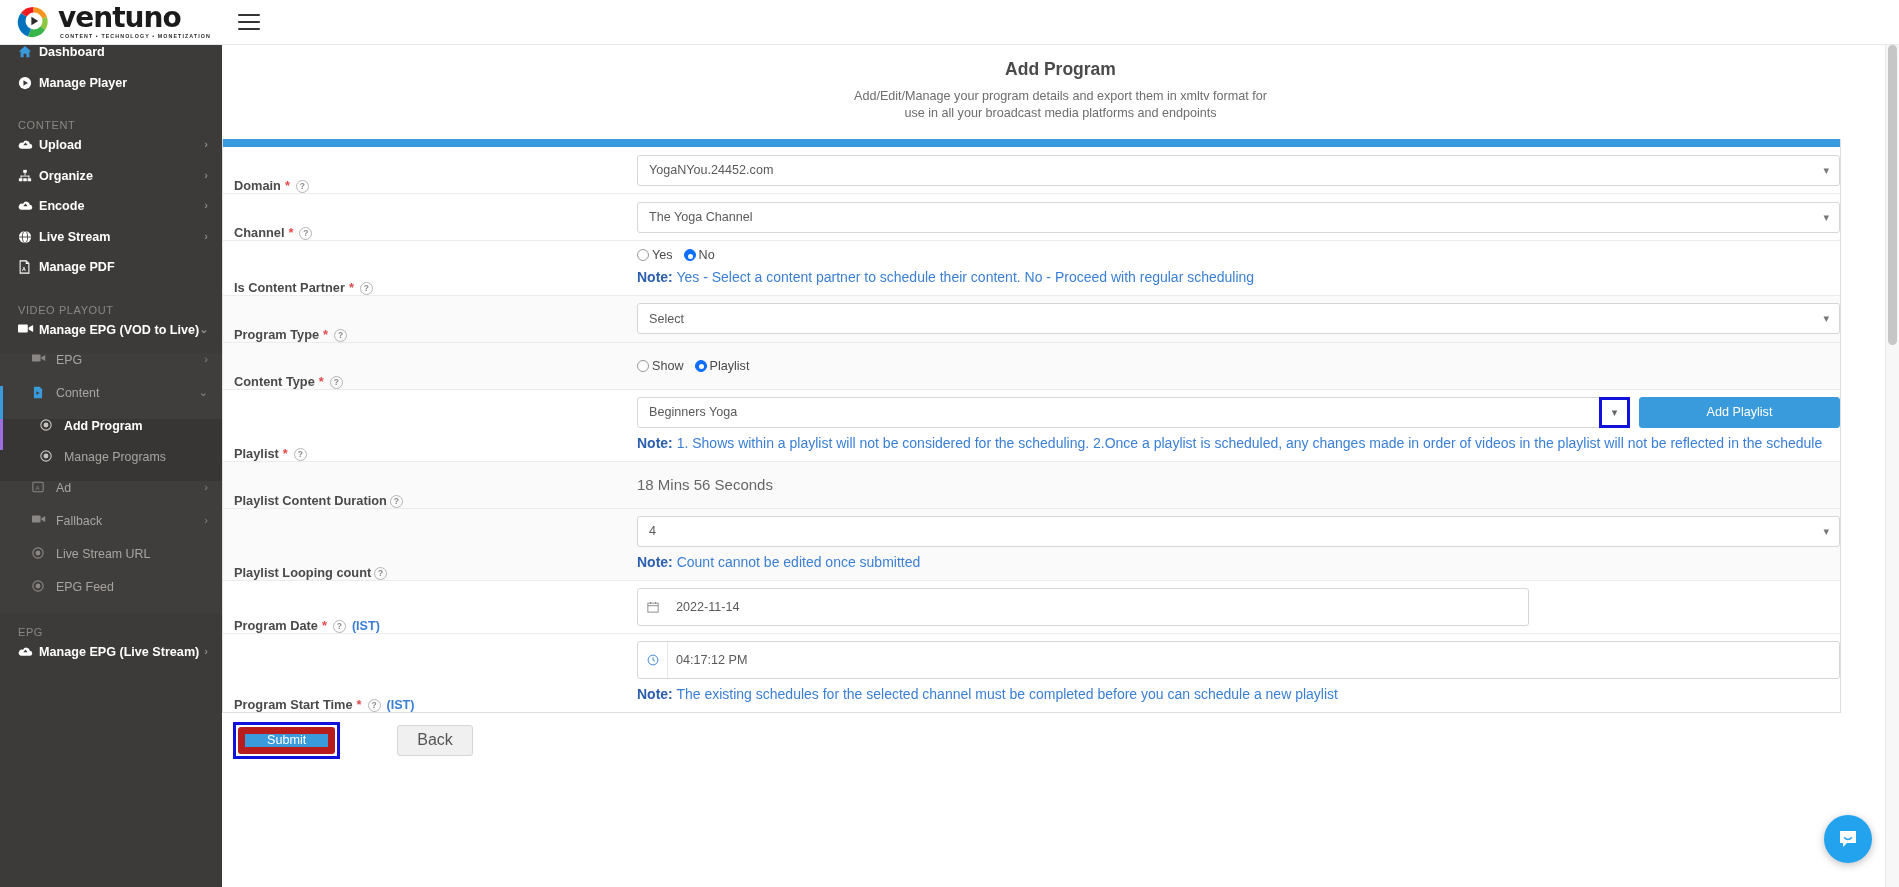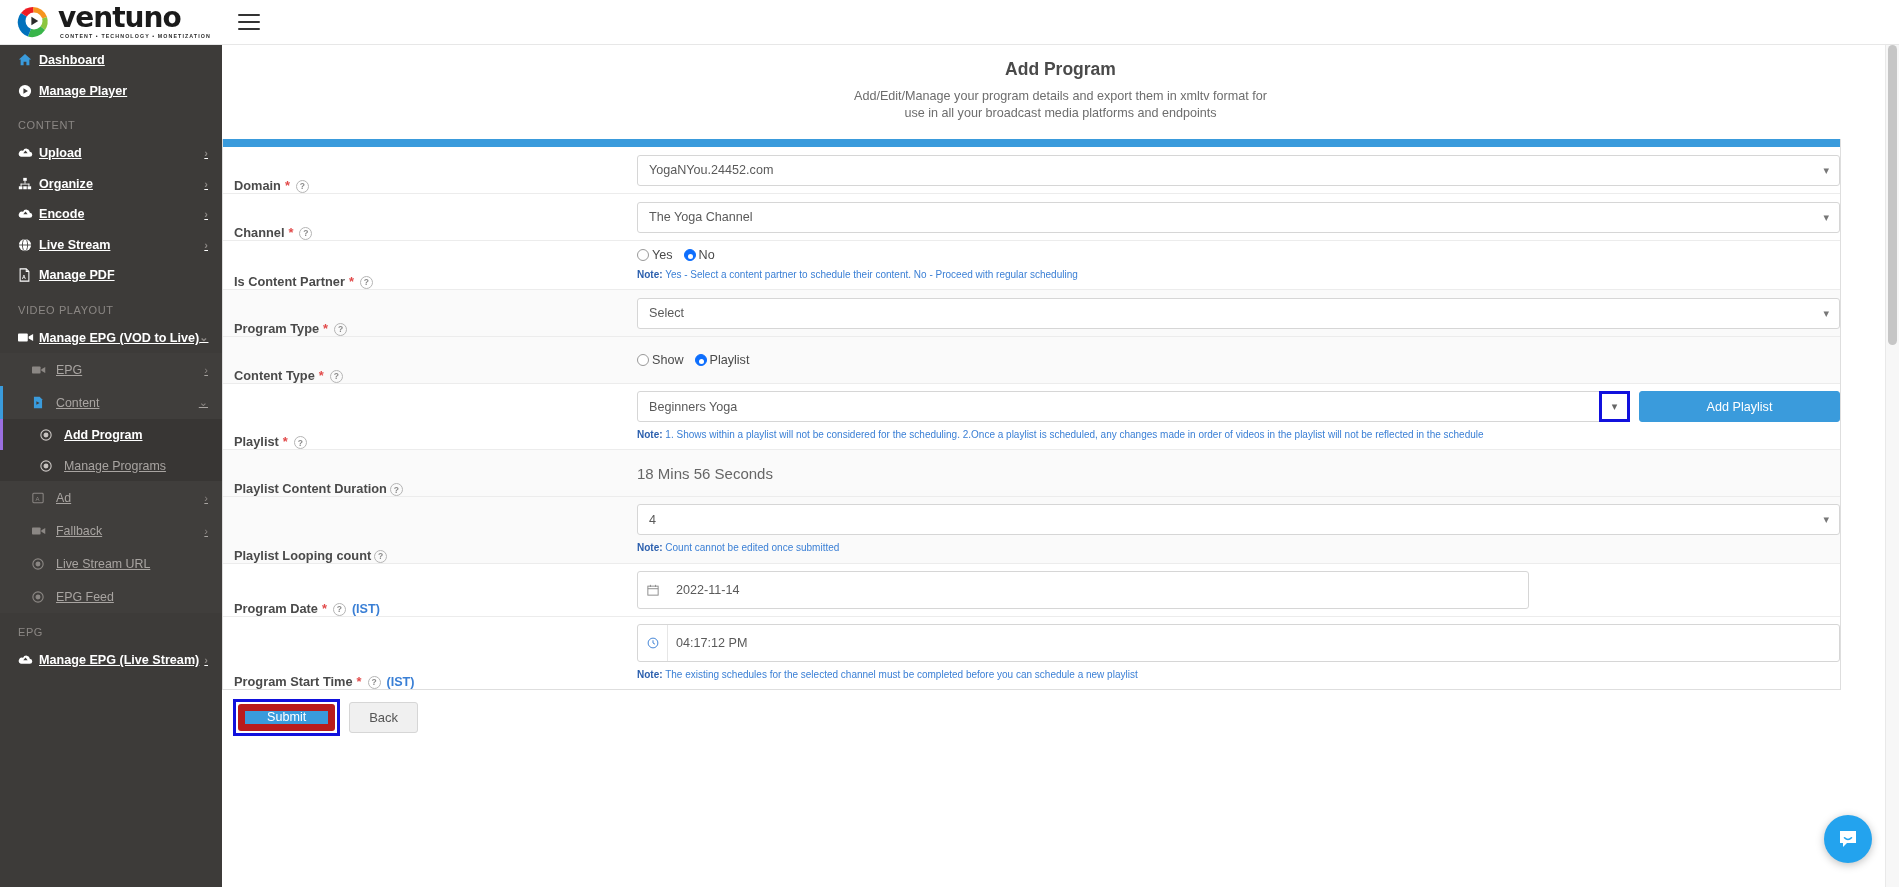--- a/index.html
+++ b/index.html
@@ -50,24 +50,24 @@
     width: 222px; flex: 0 0 222px;
     background: #3d3b39;
     overflow: hidden;
     position: relative;
   }
   .side-sec-title {
     color: #8b8784; font-size: 11px; letter-spacing: .6px;
     padding: 13px 0 7px 18px; text-transform: uppercase;
   }
   .side-item {
-    display: flex; align-items: center;
+    display: flex; align-items: flex-start;
     height: 30.5px; padding: 0 14px 0 18px;
     color: #ffffff; font-size: 12.6px; font-weight: 700;
-    cursor: pointer; white-space: nowrap; text-decoration: underline;
+    cursor: pointer; white-space: nowrap;
   }
   .side-item .ico {
     width: 21px; flex: 0 0 21px; display: flex; align-items: center;
     color: #ffffff;
   }
   .side-item .ico.blue { color: #3a9bdc; }
   .side-item .lbl { flex: 1 1 auto; }
   .side-item .arr { color: #8b8784; font-size: 11px; }
   .side-item.home .ico { color: #3a9bdc; }
 
@@ -156,21 +156,21 @@
     width: 12px; height: 12px; border-radius: 50%;
     border: 1px solid #999; background: #fff; display: inline-block;
     position: relative; flex: 0 0 12px;
   }
   .rad.on { border: 1px solid #0d6efd; background: #0d6efd; }
   .rad.on::after {
     content: ""; position: absolute; left: 3.5px; top: 3.5px;
     width: 5px; height: 5px; border-radius: 50%; background: #fff;
   }
   .note {
-    font-size: 10px; color: #3a7fd5; margin-top: 6px; line-height: 1.42;
+    font-size: 14px; color: #3a7fd5; margin-top: 6px; line-height: 1.42;
   }
   .note b { color: #2b5fae; font-weight: 700; }
 
   
   .playlist-line { display: flex; align-items: center; gap: 0; }
   .pl-select-wrap { position: relative; flex: 1 1 auto; }
   .pl-chev-box {
     position: absolute; right: 0; top: 0; width: 31px; height: 31px;
     border: 3px solid #1111dd; display: flex; align-items: center;
     justify-content: center; background: #fff; box-sizing: border-box;
@@ -205,22 +205,22 @@
   .submit-outline {
     border: 3px solid #1111dd; padding: 2px; display: inline-flex;
   }
   .btn-submit {
     background: #3a9bdc; color: #fff; border: 7px solid #b91c1c;
     height: 27px; padding: 0 22px; border-radius: 3px; font-size: 12.6px;
     display: flex; align-items: center; justify-content: center; cursor: pointer;
   }
   .btn-back {
     background: #f0f0f0; color: #555; border: 1px solid #d6d6d6;
-    height: 31px; padding: 0 19px; border-radius: 3px; font-size: 13px;
-    display: flex; align-items: center; justify-content: center; cursor: pointer;
+    height: 31px; padding: 0 19px; border-radius: 3px; font-size: 16px;
+    display: flex; align-items: center; justify-content: center; cursor: pointer; margin-left: 48px;
   }
 
   
   .scrollcol {
     position: absolute; right: 0; top: 0; width: 14px; height: 100%;
     background: #f7f7f7; border-left: 1px solid #e9e9e9;
   }
   .scrollthumb {
     position: absolute; top: 0; left: 2px; width: 9px; height: 300px;
     background: #c6c6c6; border-radius: 5px;

